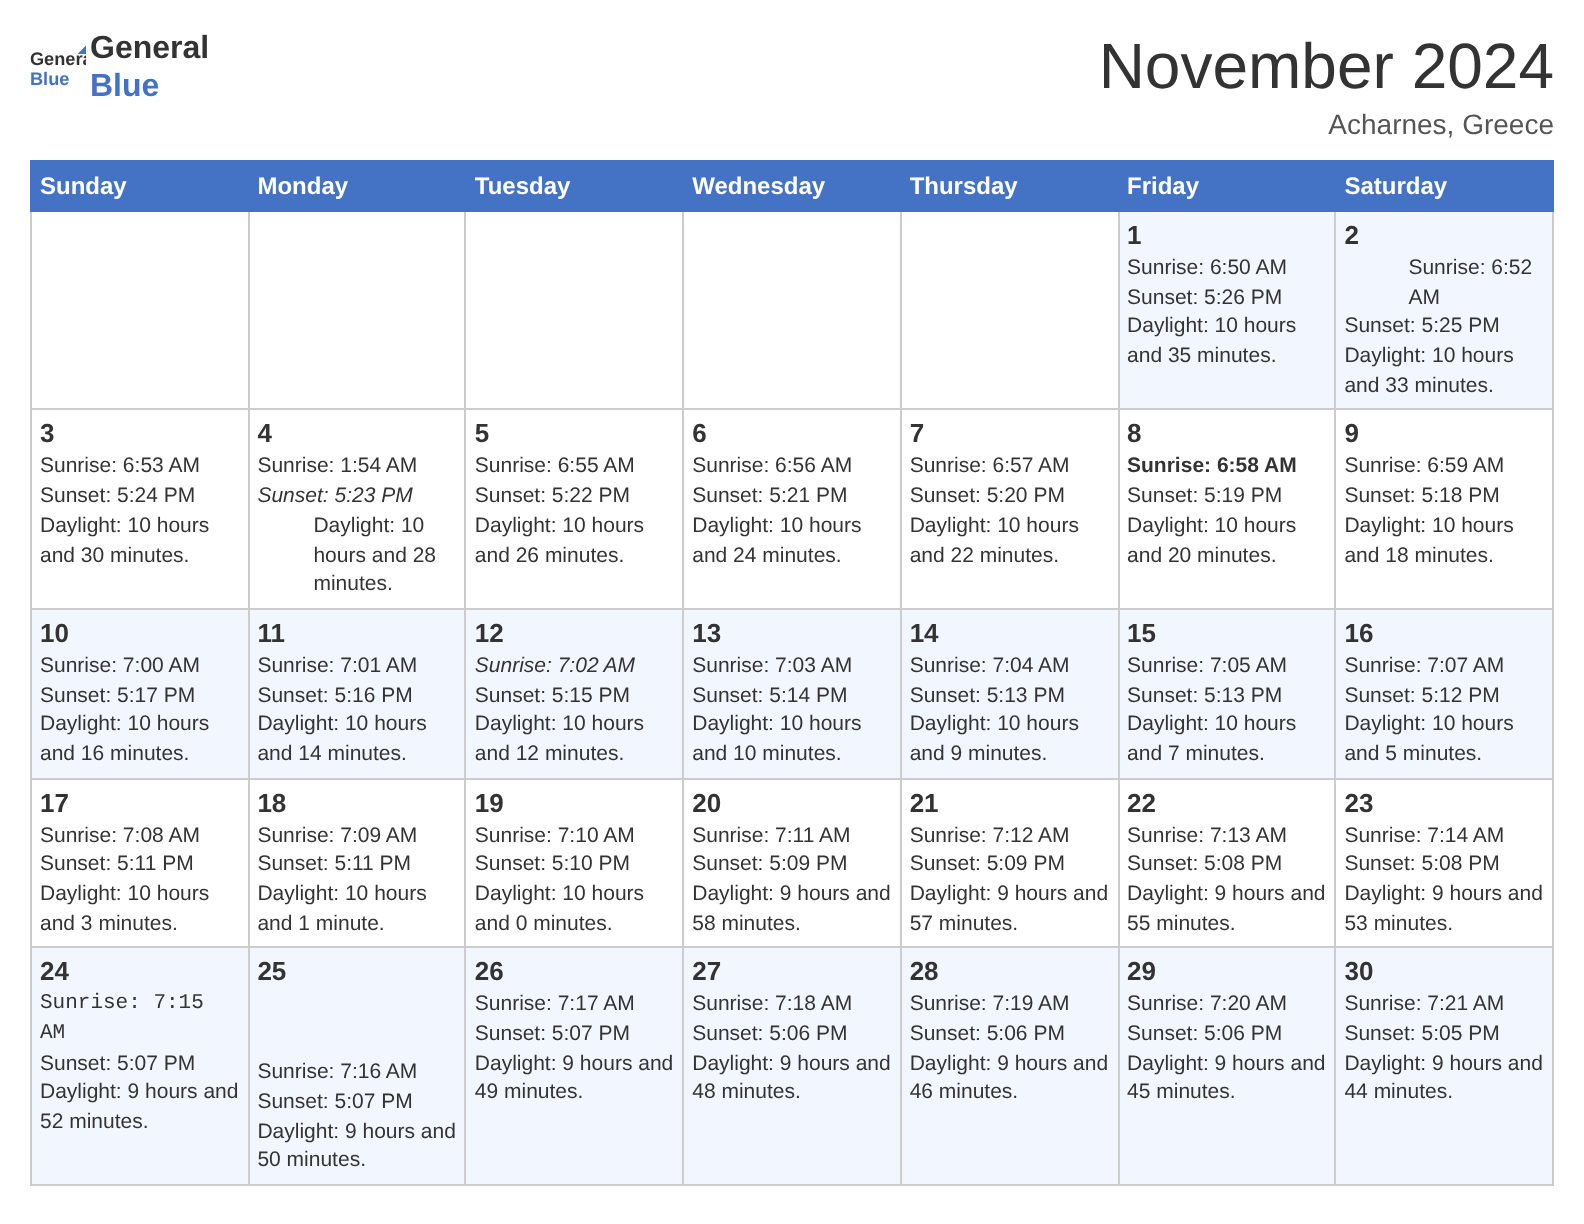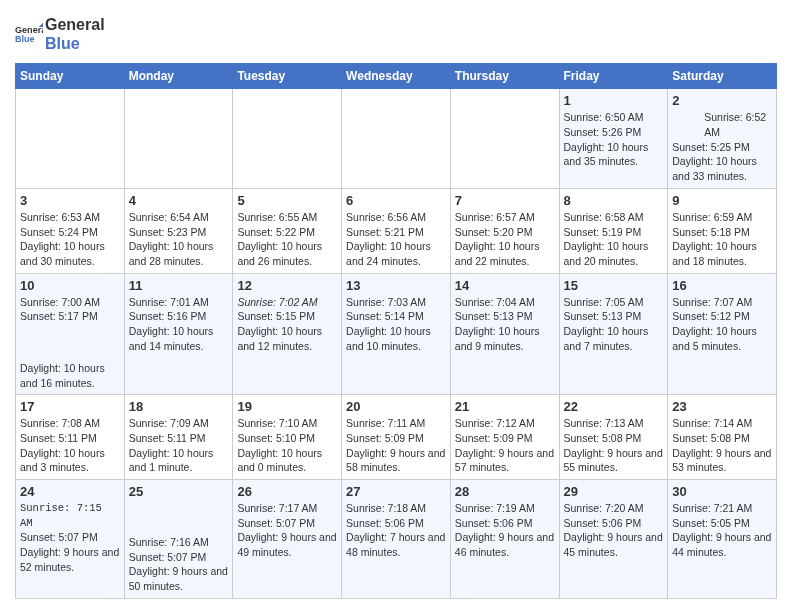--- a/index.html
+++ b/index.html
@@ -27,20 +27,24 @@
       <svg class="logo-icon" viewBox="0 0 40 40" xmlns="http://www.w3.org/2000/svg">
         <text x="0" y="18" font-size="13" font-weight="bold" fill="#333">General</text>
         <text x="0" y="32" font-size="13" font-weight="bold" fill="#4472C4">Blue</text>
         <polygon points="34,10 40,10 40,4" fill="#4472C4"></polygon>
       </svg>
       <div style="display:flex;flex-direction:column;line-height:1.2;">
         <span style="font-size:16px;font-weight:bold;color:#333;">General</span>
         <span style="font-size:16px;font-weight:bold;color:#4472C4;">Blue</span>
       </div>
     </div>
+    <div class="title-area">
+      <div class="month-title">November 2024</div>
+      <div class="location">Acharnes, Greece</div>
+    </div>
   </div>
 
   <table>
     <thead>
       <tr id="header-row">
           <th>Sunday</th>
           <th>Monday</th>
           <th>Tuesday</th>
           <th>Wednesday</th>
           <th>Thursday</th>
@@ -70,23 +74,23 @@
         </tr>
         <tr>
           <td>
             <span class="day-num">3</span>
             <span style="display: block; line-height: 1.4;">Sunrise: 6:53 AM</span>
             <span style="display: block; line-height: 1.4;">Sunset: 5:24 PM</span>
             <span style="display: block; line-height: 1.4;">Daylight: 10 hours and 30 minutes.</span>
           </td>
           <td>
             <span class="day-num">4</span>
-            <span style="display: block; line-height: 1.4;">Sunrise: 6:54 AM</span>
-            <span style="display: block; line-height: 1.4;">Sunset: 5:23 PM</span>
-            <span style="display: block; line-height: 1.4;">Daylight: 10 hours and 28 minutes.</span>
+            <span style="display: block; line-height: 1.4;">Sunrise: 1:54 AM</span>
+            <span style="display: block; line-height: 1.4; font-style: italic;">Sunset: 5:23 PM</span>
+            <span style="display: block; line-height: 1.4; margin-left: 28px;">Daylight: 10 hours and 28 minutes.</span>
           </td>
           <td>
             <span class="day-num">5</span>
             <span style="display: block; line-height: 1.4;">Sunrise: 6:55 AM</span>
             <span style="display: block; line-height: 1.4;">Sunset: 5:22 PM</span>
             <span style="display: block; line-height: 1.4;">Daylight: 10 hours and 26 minutes.</span>
           </td>
           <td>
             <span class="day-num">6</span>
             <span style="display: block; line-height: 1.4;">Sunrise: 6:56 AM</span>
@@ -94,37 +98,37 @@
             <span style="display: block; line-height: 1.4;">Daylight: 10 hours and 24 minutes.</span>
           </td>
           <td>
             <span class="day-num">7</span>
             <span style="display: block; line-height: 1.4;">Sunrise: 6:57 AM</span>
             <span style="display: block; line-height: 1.4;">Sunset: 5:20 PM</span>
             <span style="display: block; line-height: 1.4;">Daylight: 10 hours and 22 minutes.</span>
           </td>
           <td>
             <span class="day-num">8</span>
-            <span style="display: block; line-height: 1.4;">Sunrise: 6:58 AM</span>
+            <span style="display: block; line-height: 1.4; font-weight: bold;">Sunrise: 6:58 AM</span>
             <span style="display: block; line-height: 1.4;">Sunset: 5:19 PM</span>
             <span style="display: block; line-height: 1.4;">Daylight: 10 hours and 20 minutes.</span>
           </td>
           <td>
             <span class="day-num">9</span>
             <span style="display: block; line-height: 1.4;">Sunrise: 6:59 AM</span>
             <span style="display: block; line-height: 1.4;">Sunset: 5:18 PM</span>
             <span style="display: block; line-height: 1.4;">Daylight: 10 hours and 18 minutes.</span>
           </td>
         </tr>
         <tr>
           <td>
             <span class="day-num">10</span>
             <span style="display: block; line-height: 1.4;">Sunrise: 7:00 AM</span>
             <span style="display: block; line-height: 1.4;">Sunset: 5:17 PM</span>
-            <span style="display: block; line-height: 1.4; margin-top: 37px;">Daylight: 10 hours and 16 minutes.</span>
+            <span style="display: block; line-height: 1.4;">Daylight: 10 hours and 16 minutes.</span>
           </td>
           <td>
             <span class="day-num">11</span>
             <span style="display: block; line-height: 1.4;">Sunrise: 7:01 AM</span>
             <span style="display: block; line-height: 1.4;">Sunset: 5:16 PM</span>
             <span style="display: block; line-height: 1.4;">Daylight: 10 hours and 14 minutes.</span>
           </td>
           <td>
             <span class="day-num">12</span>
             <span style="display: block; line-height: 1.4; font-style: italic;">Sunrise: 7:02 AM</span>
@@ -216,21 +220,21 @@
           <td>
             <span class="day-num">26</span>
             <span style="display: block; line-height: 1.4;">Sunrise: 7:17 AM</span>
             <span style="display: block; line-height: 1.4;">Sunset: 5:07 PM</span>
             <span style="display: block; line-height: 1.4;">Daylight: 9 hours and 49 minutes.</span>
           </td>
           <td>
             <span class="day-num">27</span>
             <span style="display: block; line-height: 1.4;">Sunrise: 7:18 AM</span>
             <span style="display: block; line-height: 1.4;">Sunset: 5:06 PM</span>
-            <span style="display: block; line-height: 1.4;">Daylight: 7 hours and 48 minutes.</span>
+            <span style="display: block; line-height: 1.4;">Daylight: 9 hours and 48 minutes.</span>
           </td>
           <td>
             <span class="day-num">28</span>
             <span style="display: block; line-height: 1.4;">Sunrise: 7:19 AM</span>
             <span style="display: block; line-height: 1.4;">Sunset: 5:06 PM</span>
             <span style="display: block; line-height: 1.4;">Daylight: 9 hours and 46 minutes.</span>
           </td>
           <td>
             <span class="day-num">29</span>
             <span style="display: block; line-height: 1.4;">Sunrise: 7:20 AM</span>

